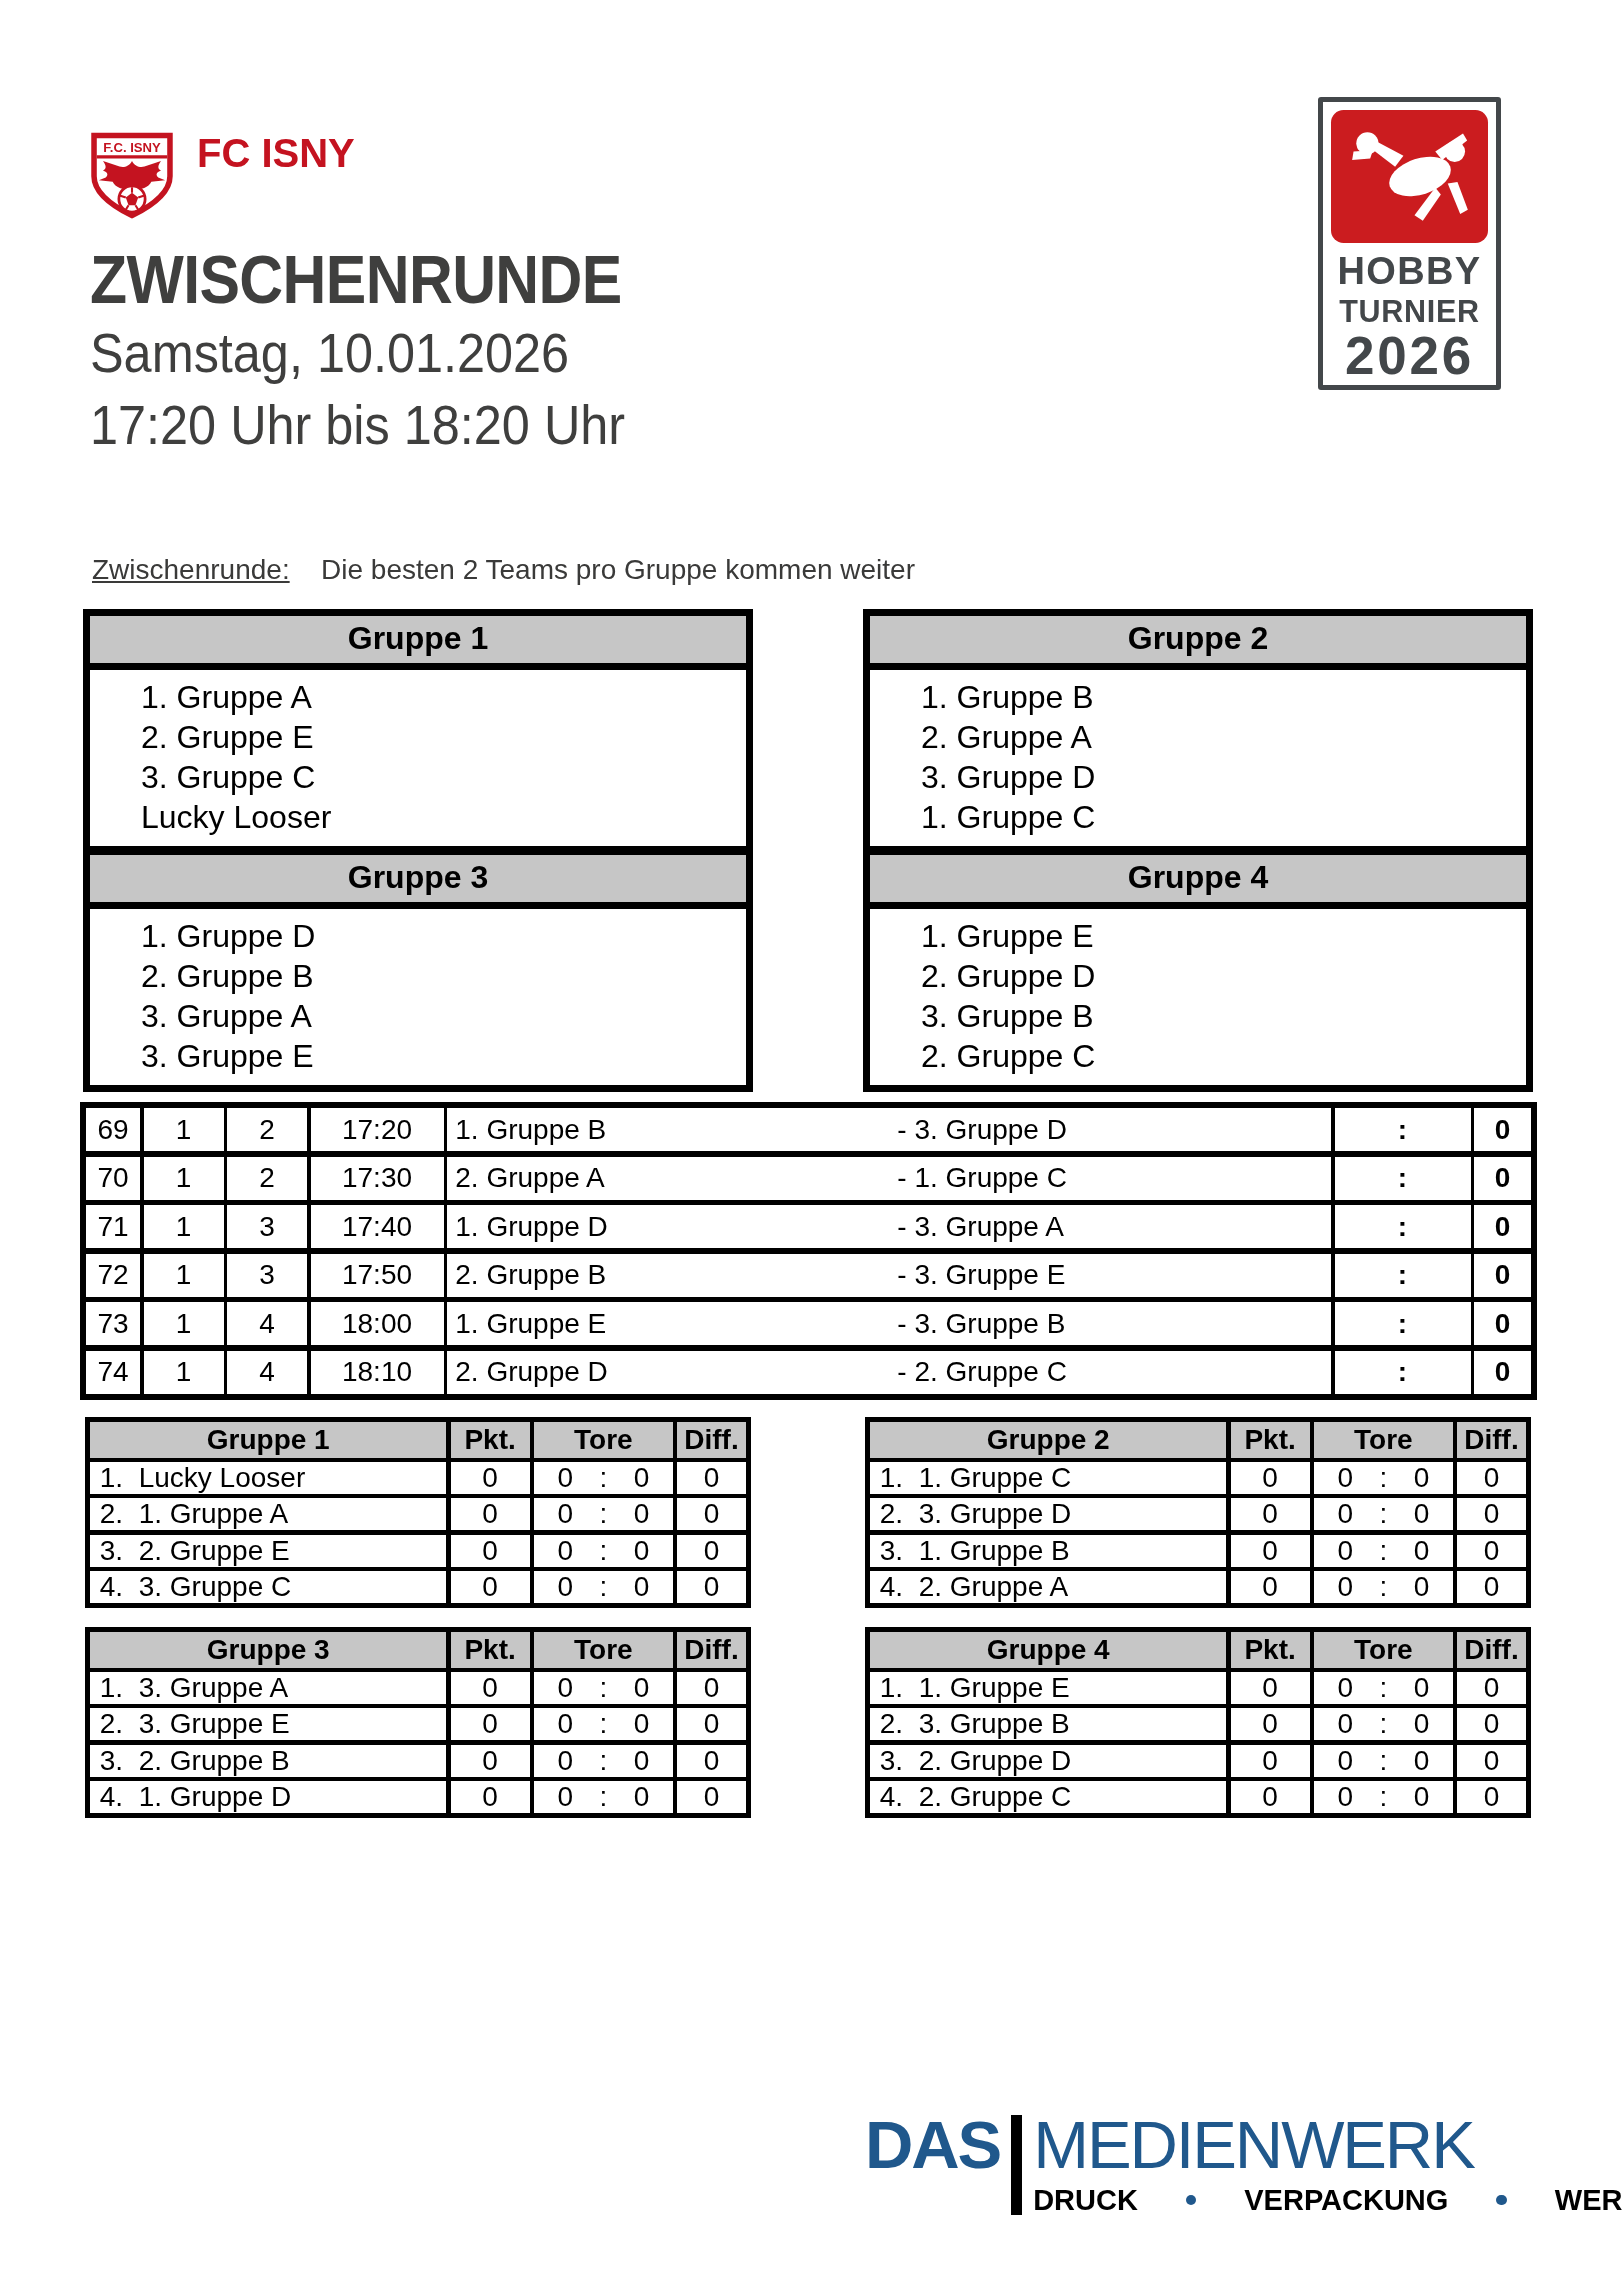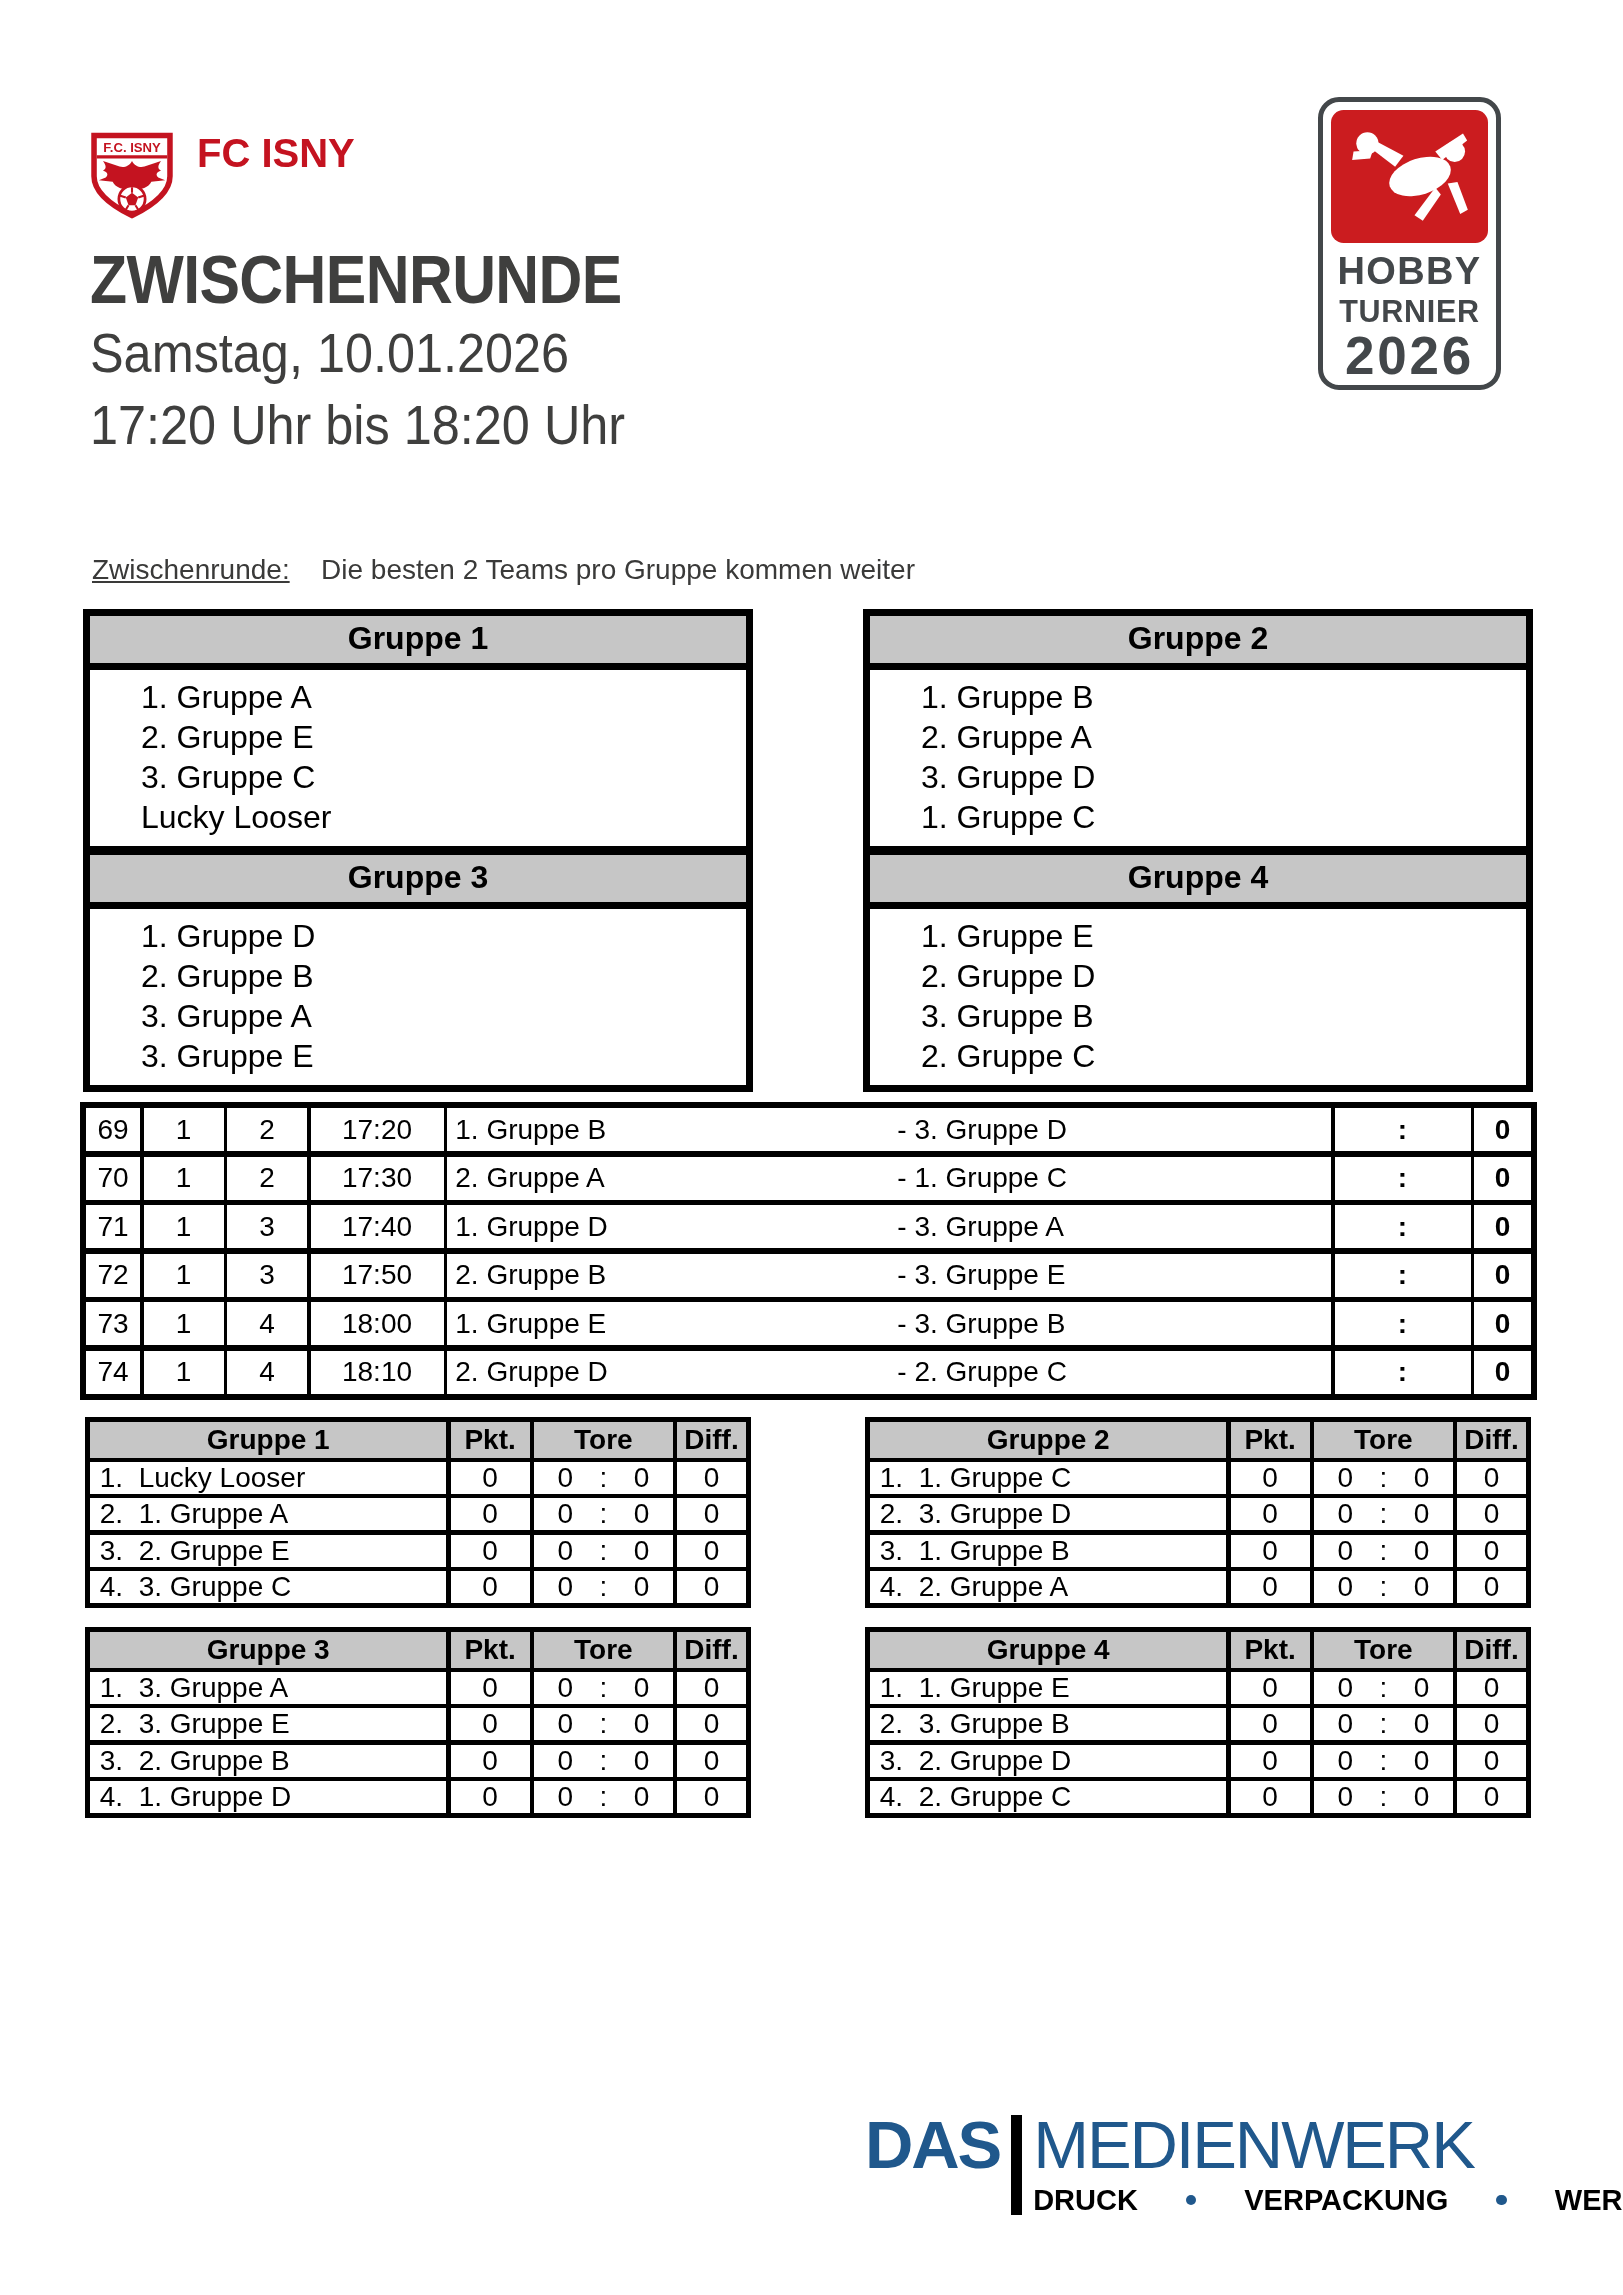--- a/index.html
+++ b/index.html
@@ -8,21 +8,21 @@
 
   
   .club{position:absolute;left:89px;top:124px;display:flex;margin-top:8px;}
   .club-shield{width:86px;height:87px;}
   .club-text{margin-left:22px;margin-top:1.4px;}
   .club-name{font-size:40px;font-weight:bold;color:#c41320;line-height:40px;letter-spacing:0px;}
   .club-slogan{font-size:39px;font-weight:bold;color:#4a4a49;line-height:42px;letter-spacing:0.7px;}
 
   
   .badge{position:absolute;left:1318px;top:97px;width:183px;height:293px;border:5.6px solid #43474a;
-         border-radius:21px;background:#fff;box-sizing:border-box;}
+         border-radius:3px;background:#fff;box-sizing:border-box;}
   .badge-red{position:absolute;left:8.3px;top:8.3px;right:8.3px;height:133px;background:#cb1c1f;border-radius:12.5px;overflow:hidden;}
   .badge-line{position:absolute;left:0;width:100%;text-align:center;color:#43474a;font-weight:bold;}
   .badge-l1{top:148px;font-size:38px;letter-spacing:1.4px;}
   .badge-l2{top:192px;font-size:30.5px;letter-spacing:0.7px;}
   .badge-l3{top:223px;font-size:53px;letter-spacing:2.8px;}
 
   
   .title{position:absolute;left:90px;top:243px;color:#3f3f3e;}
   .title-main{font-size:69px;font-weight:bold;line-height:74px;transform:scaleX(.88);transform-origin:left;letter-spacing:-0.7px;white-space:nowrap;}
   .title-line{font-size:56px;font-weight:400;line-height:72px;transform:scaleX(.9);transform-origin:left;white-space:nowrap;}

